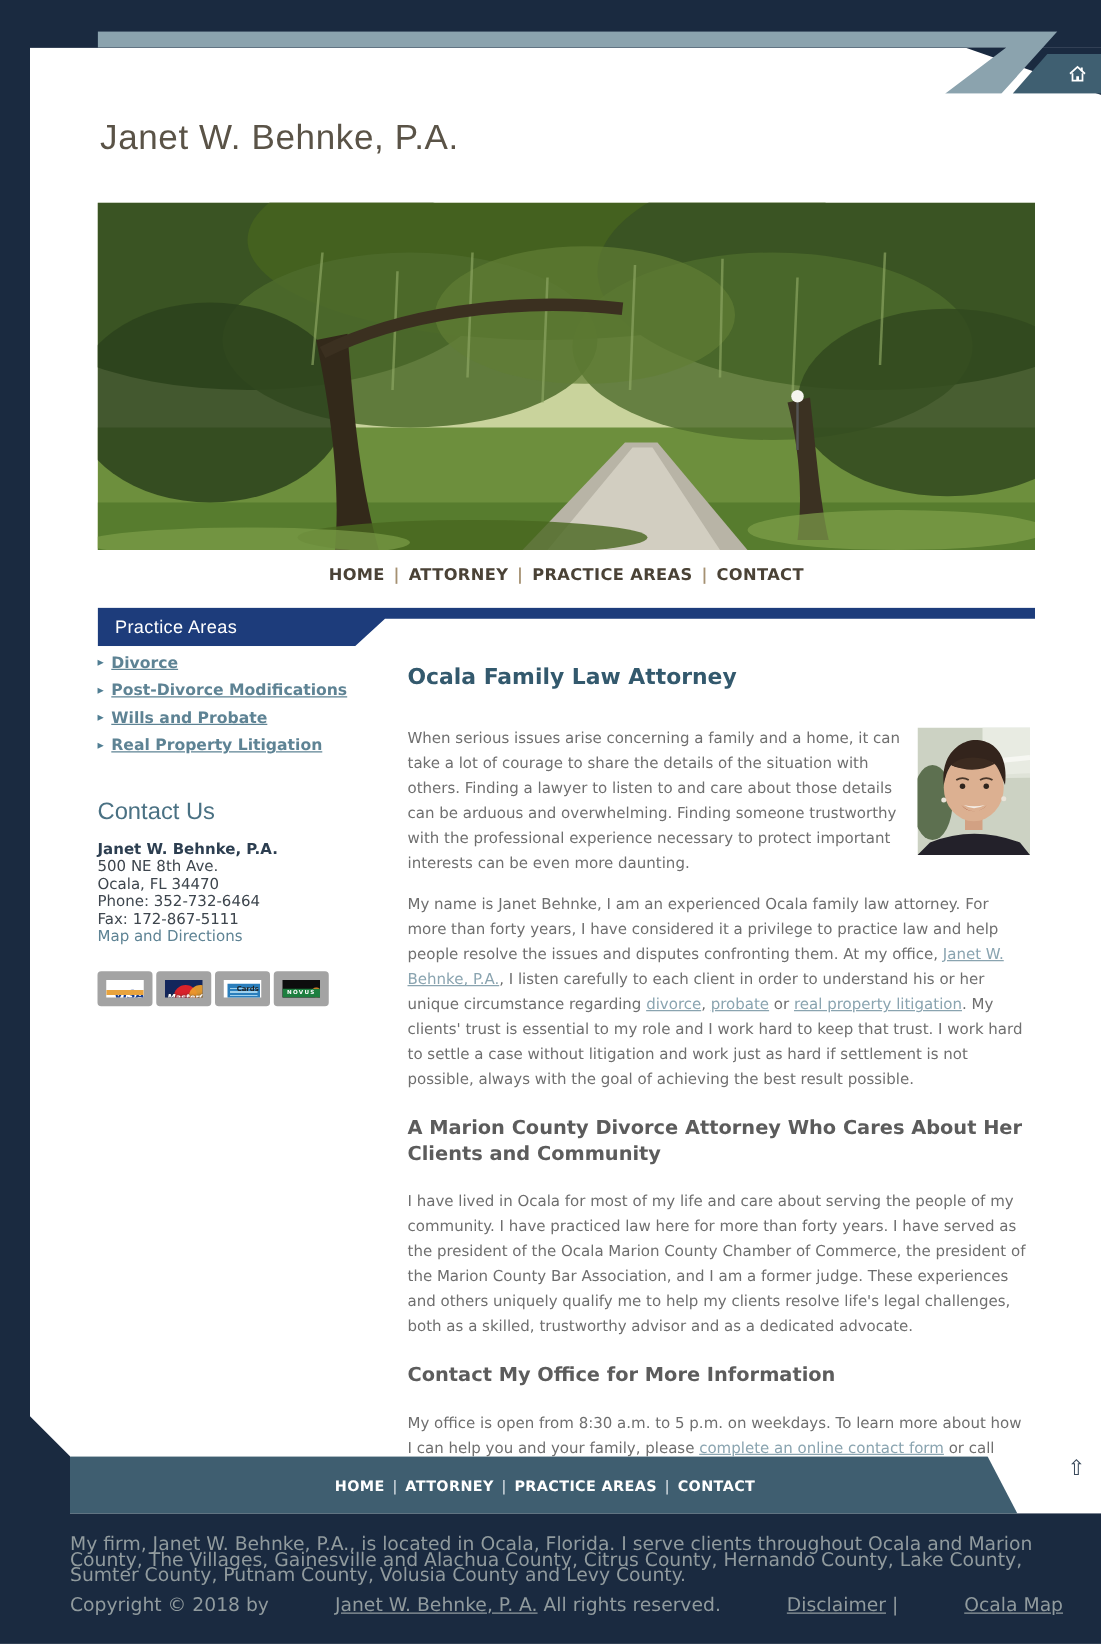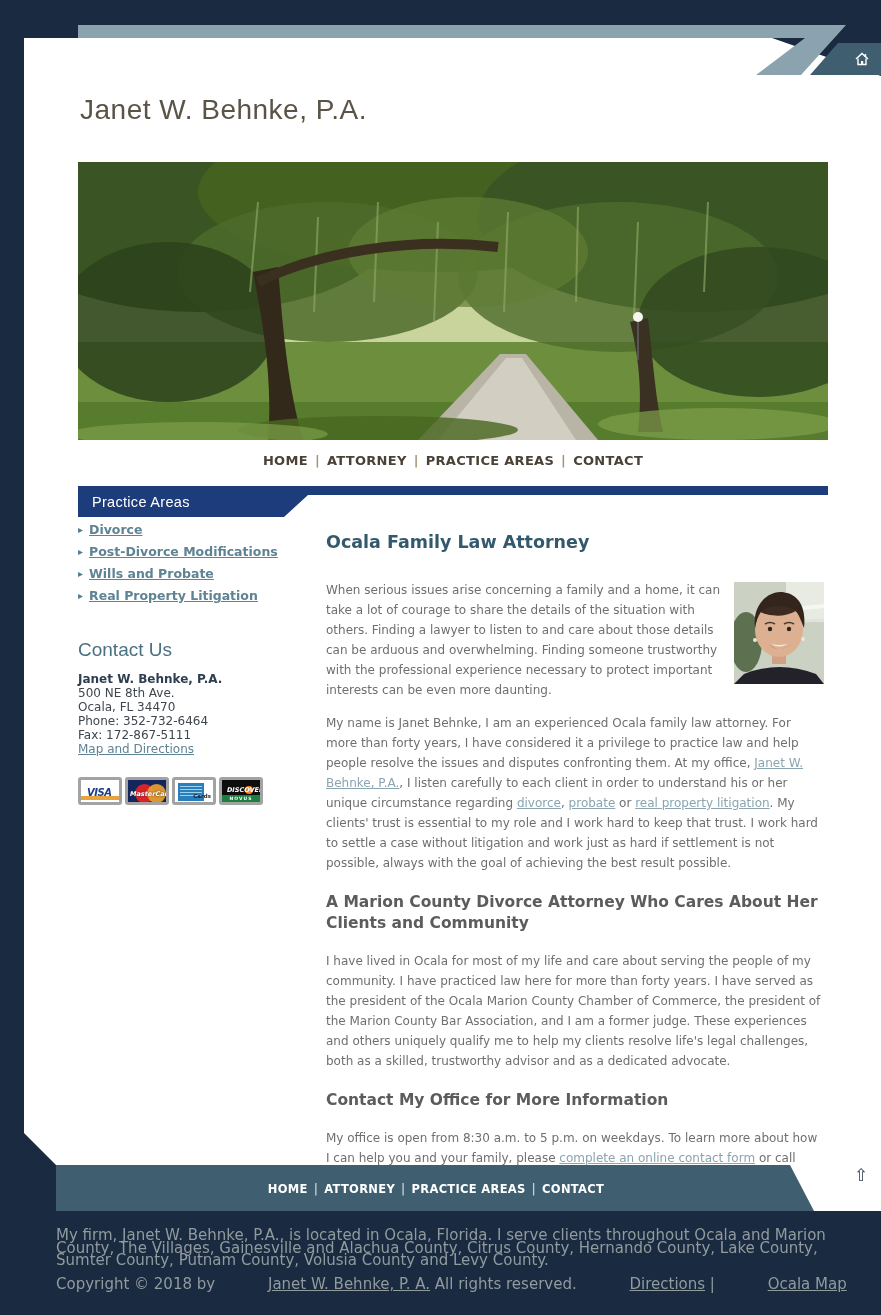--- a/index.html
+++ b/index.html
@@ -34,23 +34,23 @@
 
   
   .sidebar { position:absolute; left:78px; top:522px; width:235px; }
   .pa-link { margin-bottom:7px; font-size:12.5px; font-weight:bold; }
   .pa-link .bullet { color:#4f7d92; font-size:10px; margin-right:6px; vertical-align:1px; }
   .pa-link a { color:#5e8394; text-decoration:underline; cursor:pointer; }
   .contact-heading { margin-top:36px; font-family:Liberation Sans, sans-serif; font-size:19px;
     font-weight:400; color:#4a7183; }
   .contact-block { margin-top:11px; font-size:12px; line-height:14px; color:#3e464e; }
   .contact-block .firm { font-weight:bold; color:#2c3e50; }
-  .contact-block a { color:#5e8394; text-decoration:underline; cursor:pointer; }
+  .contact-block a { color:#5e8394; cursor:pointer; }
   .cards { margin-top:21px; display:flex; gap:3px; }
-  .card { width:44px; height:28px; border:3px solid #a3a3a3; border-radius:3px; position:relative;
+  .card { width:44px; height:28px; border:7px solid #a3a3a3; border-radius:3px; position:relative;
     overflow:hidden; background:#fff; }
   .card-visa .visa-text { position:absolute; left:6px; top:7px; font-style:italic; font-weight:bold;
     font-size:10px; color:#1a3e8c; letter-spacing:-0.5px; }
   .card-visa .visa-stripe { position:absolute; left:0; bottom:2px; width:100%; height:4px; background:#e8a33d; }
   .card-mc { background:#13265c; }
   .card-mc .circ-r { position:absolute; left:7px; top:4px; width:19px; height:19px; border-radius:50%; background:#d9222a; }
   .card-mc .circ-o { position:absolute; left:19px; top:4px; width:19px; height:19px; border-radius:50%; background:#ee9f2d; opacity:0.92; }
   .card-mc .mc-text { position:absolute; left:2px; top:10px; width:40px; text-align:center; font-style:italic;
     font-weight:bold; font-size:6.5px; color:#ffffff; text-shadow:0 0 2px #333; }
   .card-amex .amex-box { position:absolute; left:3px; top:3px; width:26px; height:18px; background:#2a7ebc; }
@@ -237,16 +237,16 @@
   <div class="footer-bar">
     <span class="fnav">
       <a>HOME</a><span class="sep">|</span><a>ATTORNEY</a><span class="sep">|</span><a>PRACTICE AREAS</a><span class="sep">|</span><a>CONTACT</a>
     </span>
   </div>
 
   <div class="back-top">⇧</div>
 
   <div class="footer-text">
     <div>My firm, Janet W. Behnke, P.A., is located in Ocala, Florida. I serve clients throughout Ocala and Marion County, The Villages, Gainesville and Alachua County, Citrus County, Hernando County, Lake County, Sumter County, Putnam County, Volusia County and Levy County.</div>
-    <div class="copyright"><span>Copyright © 2018 by </span><a>Janet W. Behnke, P. A.</a><span> All rights reserved. </span><a>Directions</a><span> | </span><a>Ocala Map</a></div>
+    <div class="copyright"><span>Copyright © 2018 by </span><a>Janet W. Behnke, P. A.</a><span> All rights reserved. </span><a>Disclaimer</a><span> | </span><a>Ocala Map</a></div>
   </div>
 
 </div>
 
 </body></html>

